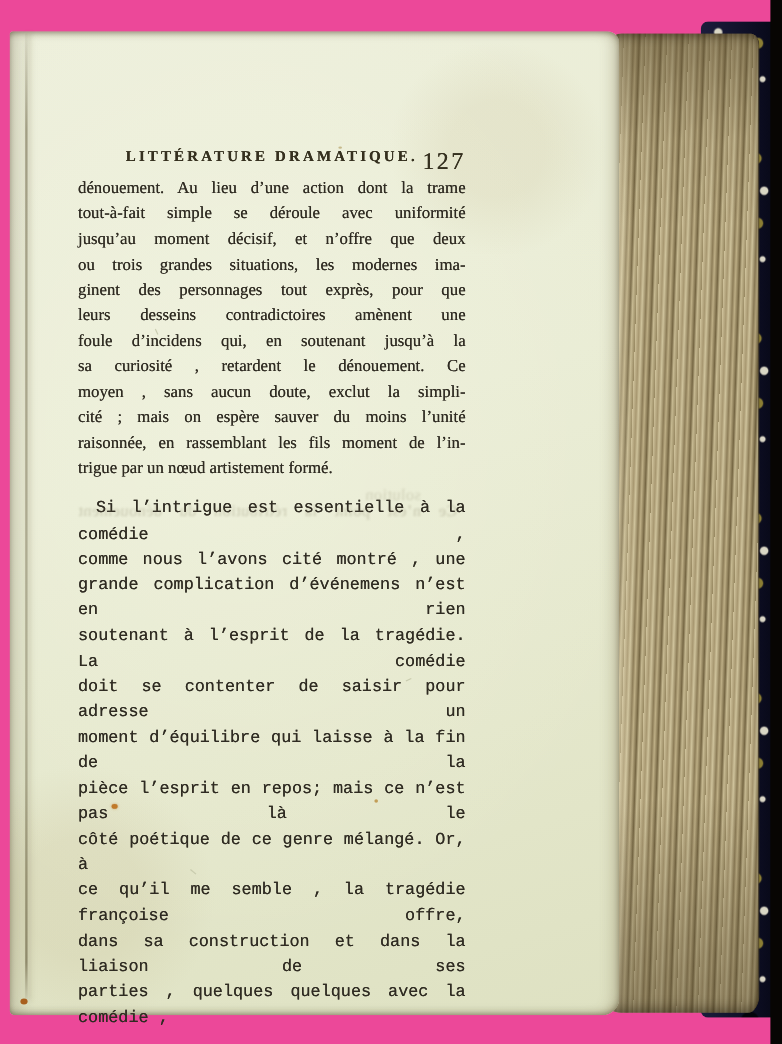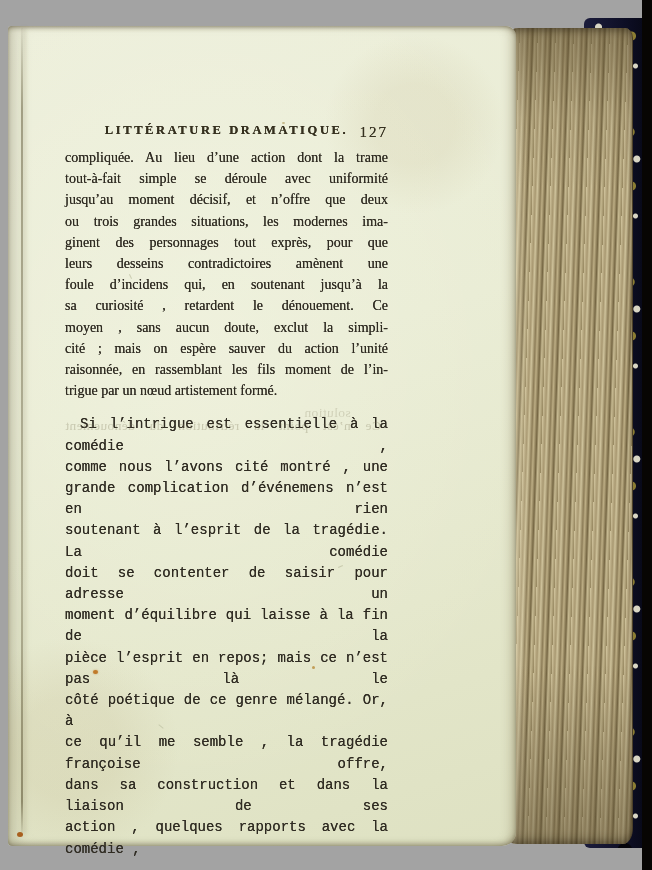--- a/index.html
+++ b/index.html
@@ -1,18 +1,18 @@
 <!DOCTYPE html>
 <html><head>
 <meta charset="utf-8">
 <style>
   html,body{margin:0;padding:0;background:#000;}
   .stage{
     position:relative;width:652px;height:870px;overflow:hidden;
-    background:#a3a3a3;
+    background:#ec4899;
     font-family:"Liberation Serif", serif;
   }
   
   .marble{
     position:absolute;left:584px;top:18px;width:66px;height:830px;
     background-color:#13142f;
     background-image:
       radial-gradient(circle at 22% 6%,  #d9d6c5 0 3px, rgba(217,214,197,0) 4px),
       radial-gradient(circle at 72% 12%, #8b7d33 0 4px, rgba(139,125,51,0) 5px),
       radial-gradient(circle at 40% 22%, #04040b 0 6px, rgba(4,4,11,0) 7px),
@@ -72,21 +72,21 @@
   .header{
     position:absolute;left:57px;top:97px;width:323px;height:18px;
   }
   .header-title{
     display:block;text-align:center;
     font-size:12.5px;font-weight:bold;letter-spacing:2.6px;color:#35301f;
     text-shadow:0 0 .4px #35301f;
   }
   .page-number{
     position:absolute;right:0;top:1px;
-    font-size:15px;letter-spacing:2px;color:#35301f;text-shadow:0 0 .4px #35301f;
+    font-size:20px;letter-spacing:2px;color:#35301f;text-shadow:0 0 .4px #35301f;
   }
   .textblock{
     position:absolute;left:57px;top:121px;width:323px;
     font-size:14px;line-height:21.2px;color:#2f2b22;
     text-shadow:0 0 .45px rgba(47,43,34,.9);
   }
   .line{text-align:justify;text-align-last:justify;}
   .line.last{text-align-last:left;}
   .p2{margin-top:13px;font-family:Liberation Mono, monospace;}
   .p2 .line.first{text-indent:15px;}
@@ -122,45 +122,45 @@
 
     <div class="gutter-crease"></div>
 
     <div class="header">
       <span class="header-title">LITTÉRATURE DRAMATIQUE.</span>
       <span class="page-number">127</span>
     </div>
 
     <div class="textblock">
       <div class="p1">
-        <div class="line">compliquée. Au lieu d’une action dont la trame</div>
+        <div class="line">dénouement. Au lieu d’une action dont la trame</div>
         <div class="line">tout-à-fait simple se déroule avec uniformité</div>
         <div class="line">jusqu’au moment décisif, et n’offre que deux</div>
         <div class="line">ou trois grandes situations, les modernes ima-</div>
         <div class="line">ginent des personnages tout exprès, pour que</div>
         <div class="line">leurs desseins contradictoires amènent une</div>
         <div class="line">foule d’incidens qui, en soutenant jusqu’à la</div>
         <div class="line">sa curiosité , retardent le dénouement. Ce</div>
         <div class="line">moyen , sans aucun doute, exclut la simpli-</div>
-        <div class="line">cité ; mais on espère sauver du action l’unité</div>
+        <div class="line">cité ; mais on espère sauver du moins l’unité</div>
         <div class="line">raisonnée, en rassemblant les fils moment de l’in-</div>
         <div class="line last">trigue par un nœud artistement formé.</div>
       </div>
       <div class="p2">
         <div class="line first">Si l’intrigue est essentielle à la comédie ,</div>
         <div class="line">comme nous l’avons cité montré , une</div>
         <div class="line">grande complication d’événemens n’est en rien</div>
         <div class="line">soutenant à l’esprit de la tragédie. La comédie</div>
         <div class="line">doit se contenter de saisir pour adresse un</div>
         <div class="line">moment d’équilibre qui laisse à la fin de la</div>
         <div class="line">pièce l’esprit en repos; mais ce n’est pas là le</div>
         <div class="line">côté poétique de ce genre mélangé. Or, à</div>
         <div class="line">ce qu’il me semble , la tragédie françoise offre,</div>
         <div class="line">dans sa construction et dans la liaison de ses</div>
-        <div class="line last">action , quelques rapports avec la comédie ,</div>
+        <div class="line last">parties , quelques quelques avec la comédie ,</div>
       </div>
     </div>
 
     <div class="ghost ghost-1">Ce n’est point la rétribution du dénouement</div>
     <div class="ghost ghost-2">solution</div>
 
     <div class="spot spot-1"></div>
     <div class="spot spot-2"></div>
     <div class="spot spot-3"></div>
     <div class="spot spot-4"></div>

